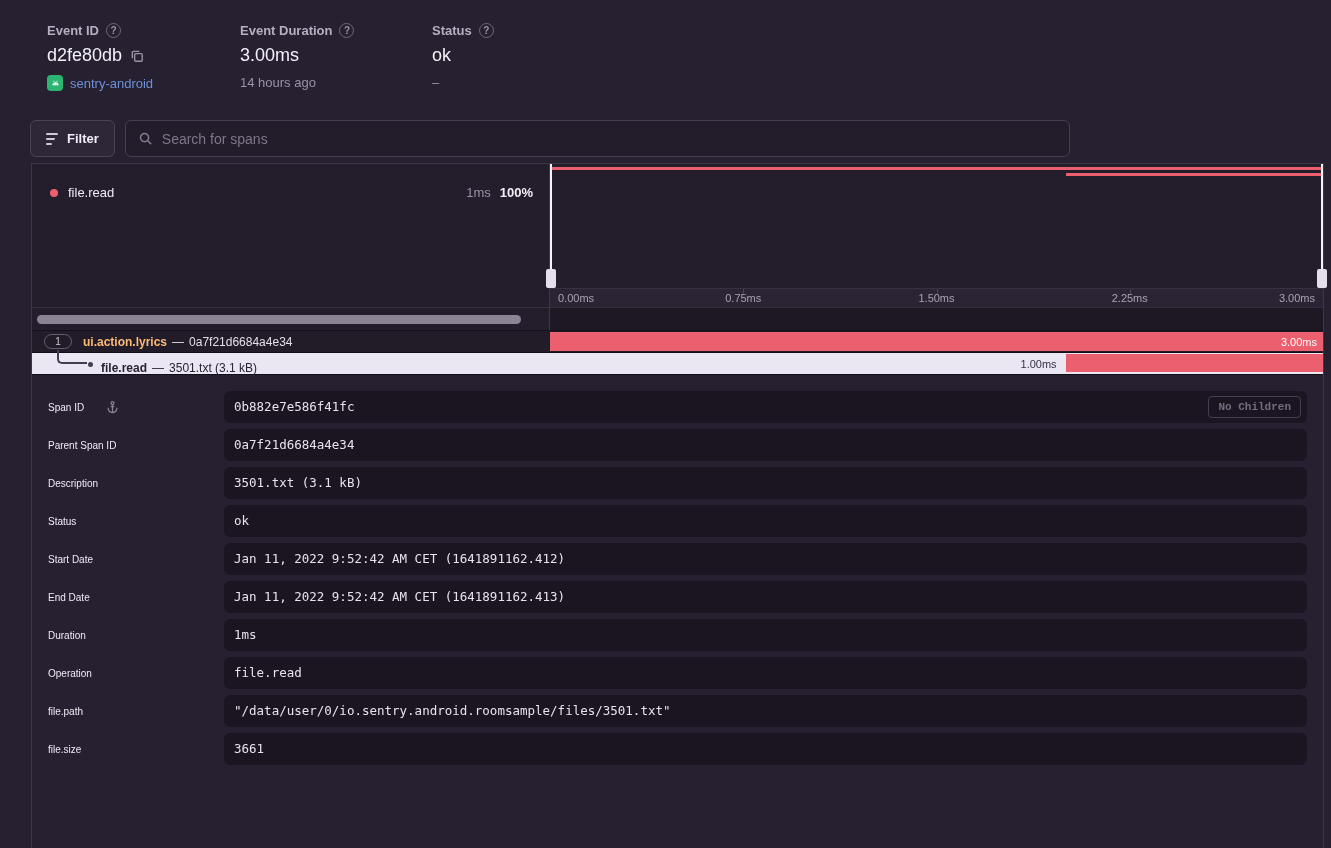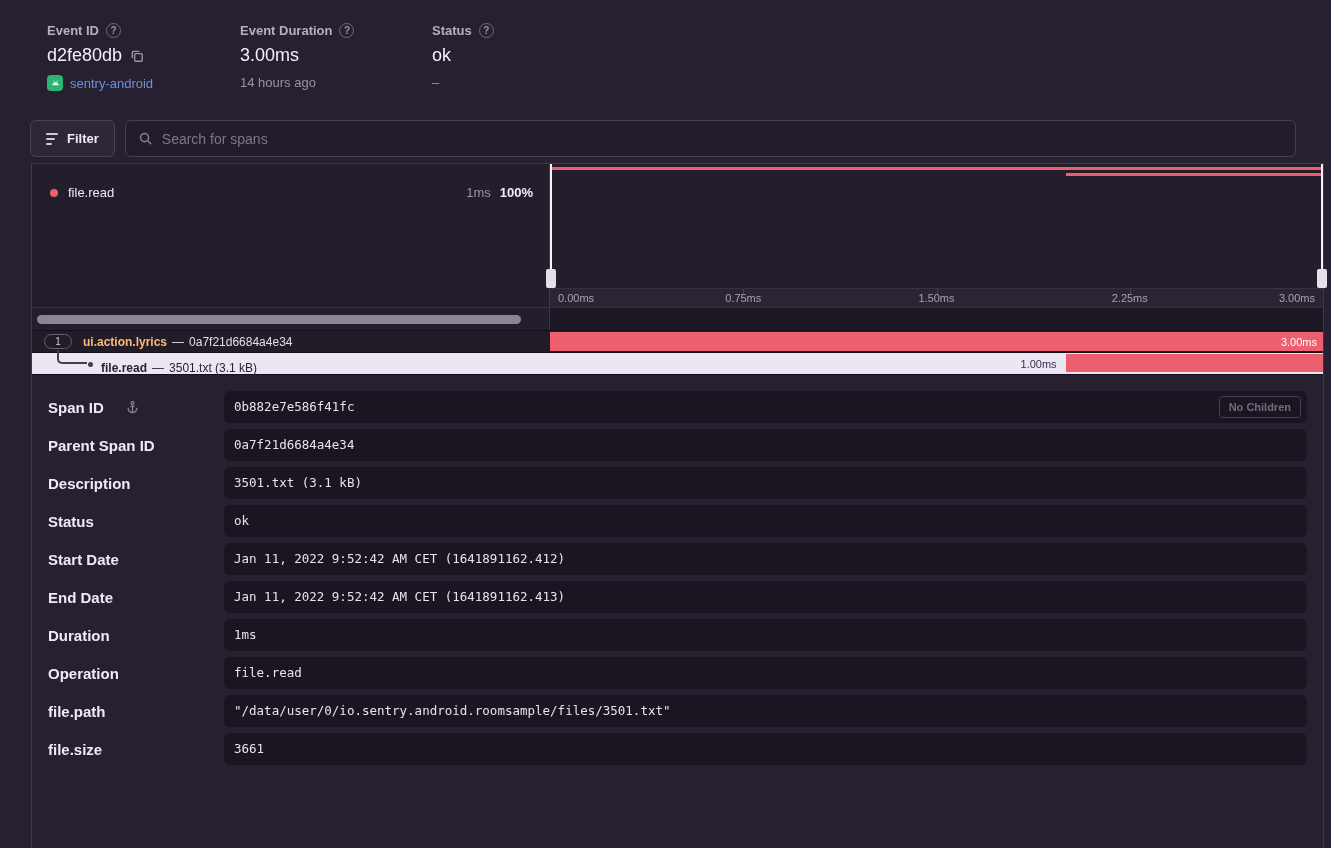--- a/index.html
+++ b/index.html
@@ -14,21 +14,21 @@
   .qicon { width:15px; height:15px; border:1px solid #6f6879; border-radius:50%; color:#9b93a6;
     font-size:10px; font-weight:bold; display:inline-flex; align-items:center; justify-content:center; }
   .hvalue { margin-top:7px; font-size:18px; color:#f4f0f7; display:flex; align-items:center; gap:8px; }
   .hsub { margin-top:9px; font-size:13px; color:#9a92a5; display:flex; align-items:center; gap:7px; }
   .copy-icon svg { display:block; }
   .proj-link { color:#6d90da; text-decoration:none; font-size:13px; }
   .android-badge { width:16px; height:16px; border-radius:4px; background:#2cb572;
     display:inline-flex; align-items:center; justify-content:center; }
 
   
-  .toolbar { position:absolute; top:120px; left:30px; width:1266px; height:37px; display:flex; gap:10px; }
+  .toolbar { position:absolute; top:120px; left:30px; width:1040px; height:37px; display:flex; gap:10px; }
   .filter-btn { height:37px; padding:0 15px; background:#2d2737; border:1px solid #4a4354; border-radius:6px;
     display:flex; align-items:center; gap:9px; cursor:pointer; }
   .filter-btn .flabel { font-size:13px; font-weight:bold; color:#f0ebf4; }
   .filter-icon { display:flex; flex-direction:column; gap:3px; align-items:flex-start; }
   .filter-icon i { display:block; height:2px; background:#cfc8d7; border-radius:1px; }
   .filter-icon i:nth-child(1){width:12px;} .filter-icon i:nth-child(2){width:9px;} .filter-icon i:nth-child(3){width:6px;}
   .searchbar { flex:1; height:37px; border:1px solid #453e50; border-radius:6px; background:#221c2b;
     display:flex; align-items:center; padding:0 12px; gap:9px; }
   .searchbar input { flex:1; background:transparent; border:none; outline:none; color:#d8d2e0; font-size:14px; }
   .searchbar input::placeholder { color:#7f7789; }
@@ -82,28 +82,28 @@
   .child .row-text { margin-left:69px; font-size:12px; color:#2b2233; white-space:nowrap;margin-top:8px; }
   .child .row-text b { color:#2b2233; }
   .span-bar { position:absolute; top:1px; bottom:2px; background:#ec5f6e; }
   .parent .span-bar { top:1px; bottom:1px; display:flex; align-items:center; justify-content:flex-end; }
   .bar-label-in { font-size:11px; color:#ffffff; padding-right:6px; }
   .child-duration { position:absolute; right:calc(33.3% + 9px); top:0; line-height:22px; font-size:11px; color:#39304a; }
 
   
   .details { padding:16px 16px 0 16px; }
   .detail-row { display:flex; align-items:center; margin-bottom:6px; }
-  .detail-label { width:176px; font-size:15px; font-weight:bold; color:#efeaf4;
+  .detail-label { width:176px; font-size:10px; font-weight:normal; color:#efeaf4;
     display:flex; align-items:center; gap:21px; flex-shrink:0; }
   .anchor-icon { color:#8a8295; display:inline-flex; }
   .detail-value { flex:1; height:32px; background:#1b1521; border-radius:6px; position:relative;
     line-height:32px; font-size:12.5px; color:#e8e2ee; padding-left:10px; white-space:nowrap; overflow:hidden; }
   .val-btn { position:absolute; right:6px; top:50%; transform:translateY(-50%); border-radius:4px;
     font-size:11px; font-weight:bold; padding:4px 9px; background:transparent; cursor:pointer;
-    font-family:Liberation Sans, sans-serif; }
+    font-family:Liberation Mono, monospace; }
   .val-btn.disabled { color:#736b7e; border:1px solid #453e4f; cursor:default; }
   .val-btn.active { color:#f0ecf5; border:1px solid #5f5869; }
 </style>
 </head>
 <body>
 
 <div class="header">
   <div class="hcol1">
     <div class="hlabel">
       <span>Event ID</span>

